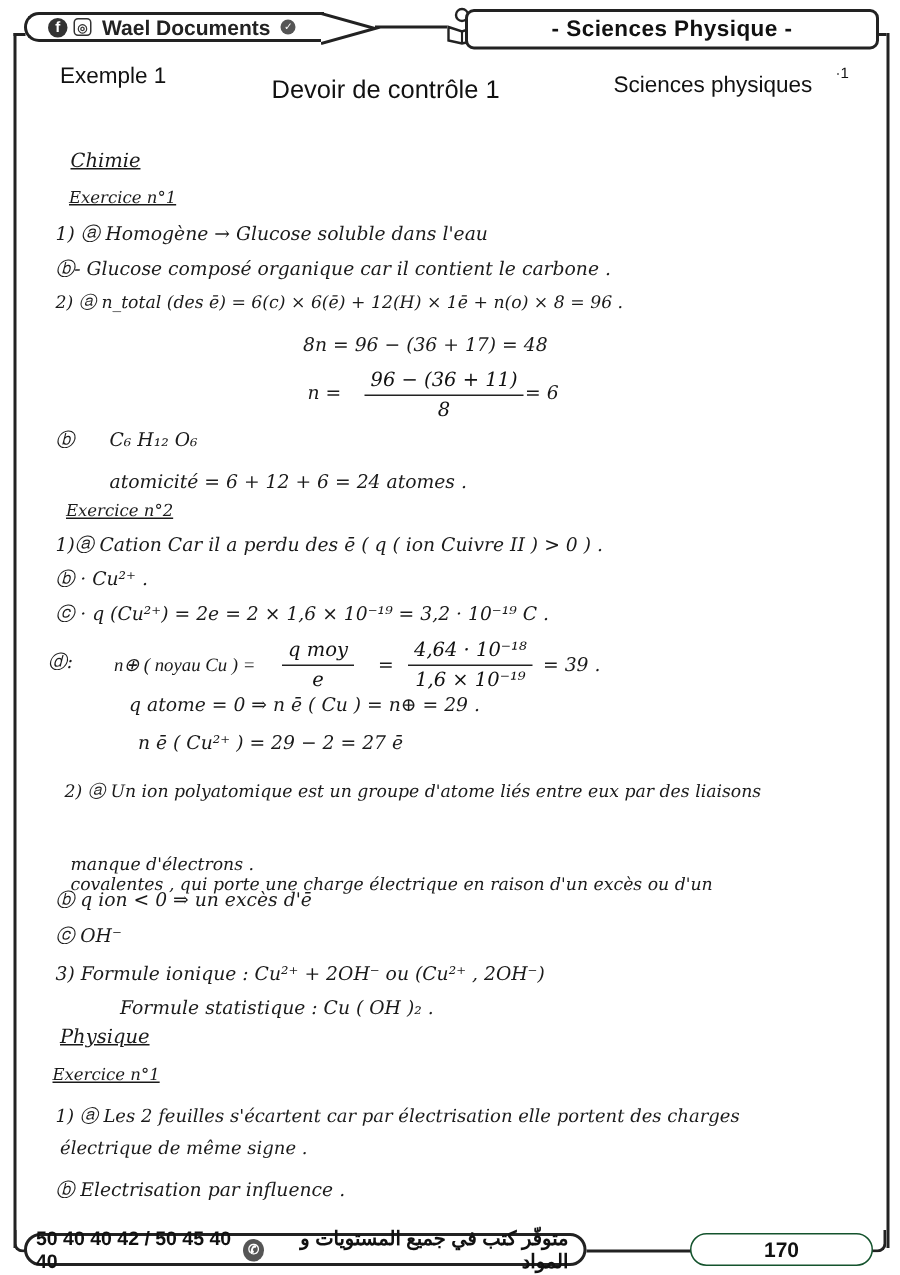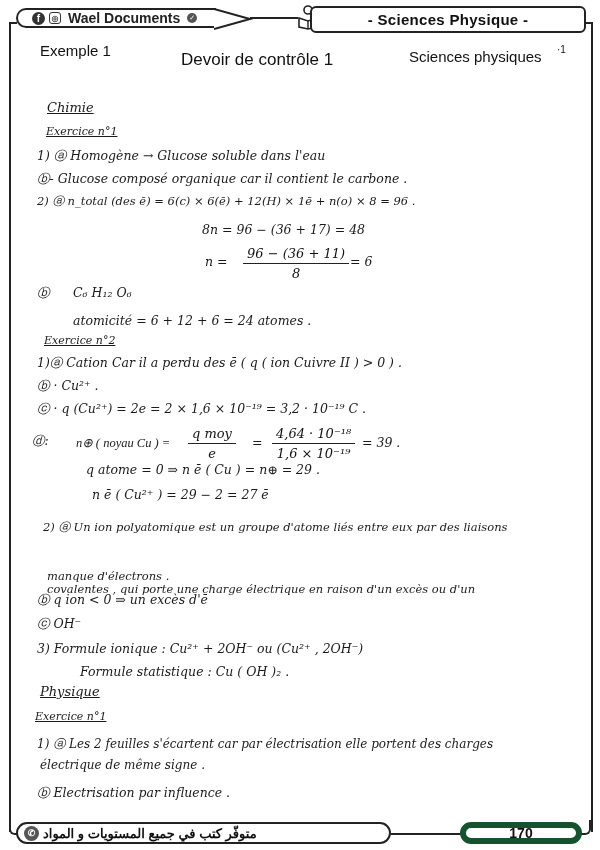--- a/index.html
+++ b/index.html
@@ -36,21 +36,21 @@
   .frac { position:absolute; font-family:"DejaVu Serif", serif; font-style:italic; font-size:13px; text-align:center; }
   .frac .num { border-bottom:1.5px solid #222; padding:0 4px 2px; }
   .frac .den { padding-top:2px; }
 
   
   .footer-pill { position:absolute; left:16px; top:822px; width:375px; height:22px; border:2px solid #222; border-radius:11px; display:flex; align-items:center; justify-content:space-between; padding:0 10px 0 6px; box-sizing:border-box; background:#fff; }
   .footer-phones { font-weight:bold; font-size:13px; }
   .footer-ar { font-weight:bold; font-size:13px; direction:rtl; display:flex; align-items:center; gap:4px; }
   .phone-icon { width:15px; height:15px; border-radius:50%; background:#555; color:#fff; font-size:9px; display:inline-flex; align-items:center; justify-content:center; }
   .footer-line { position:absolute; left:391px; top:833px; width:70px; border-top:2px solid #222; }
-  .page-box { position:absolute; left:460px; top:822px; width:122px; height:22px; border:6px solid #14532d; border-radius:11px; display:flex; align-items:center; justify-content:center; box-sizing:border-box; font-weight:bold; font-size:14px; background:#fff; }
+  .page-box { position:absolute; left:460px; top:822px; width:122px; height:22px; border:1px solid #14532d; border-radius:11px; display:flex; align-items:center; justify-content:center; box-sizing:border-box; font-weight:bold; font-size:14px; background:#fff; }
   .footer-left-bracket { position:absolute; left:9px; top:820px; width:8px; height:13px; border-left:2px solid #222; border-bottom:2px solid #222; border-radius:0 0 0 6px; }
   .footer-right-bracket { position:absolute; left:580px; top:820px; width:9px; height:13px; border-right:2px solid #222; border-bottom:2px solid #222; border-radius:0 0 6px 0; }
 </style>
 </head>
 <body>
 
 <div class="frame"></div>
 <div class="frame-top-left"></div>
 <div class="frame-top-right"></div>
 
@@ -125,20 +125,21 @@
 
 <div class="hw ul" style="left:40px; top:684px; font-size:13px;">Physique</div>
 <div class="hw ul sm" style="left:35px; top:710px;">Exercice n°1</div>
 <div class="hw" style="left:37px; top:736px; font-size:12px;">1) ⓐ  Les 2 feuilles s'écartent  car par électrisation elle portent des charges</div>
 <div class="hw" style="left:40px; top:758px; font-size:12px;">électrique de même signe .</div>
 <div class="hw" style="left:37px; top:785px;">ⓑ     Electrisation par influence .</div>
 
 <div class="footer-left-bracket"></div>
 <div class="footer-right-bracket"></div>
 <div class="footer-pill">
+  <span class="footer-phones">50 40 40 42 / 50 45 40 40</span>
   <span class="footer-ar">
     <span>متوفّر كتب في جميع المستويات و المواد</span>
     <span class="phone-icon">✆</span>
   </span>
 </div>
 <div class="footer-line"></div>
 <div class="page-box">
   <span>170</span>
 </div>
 

